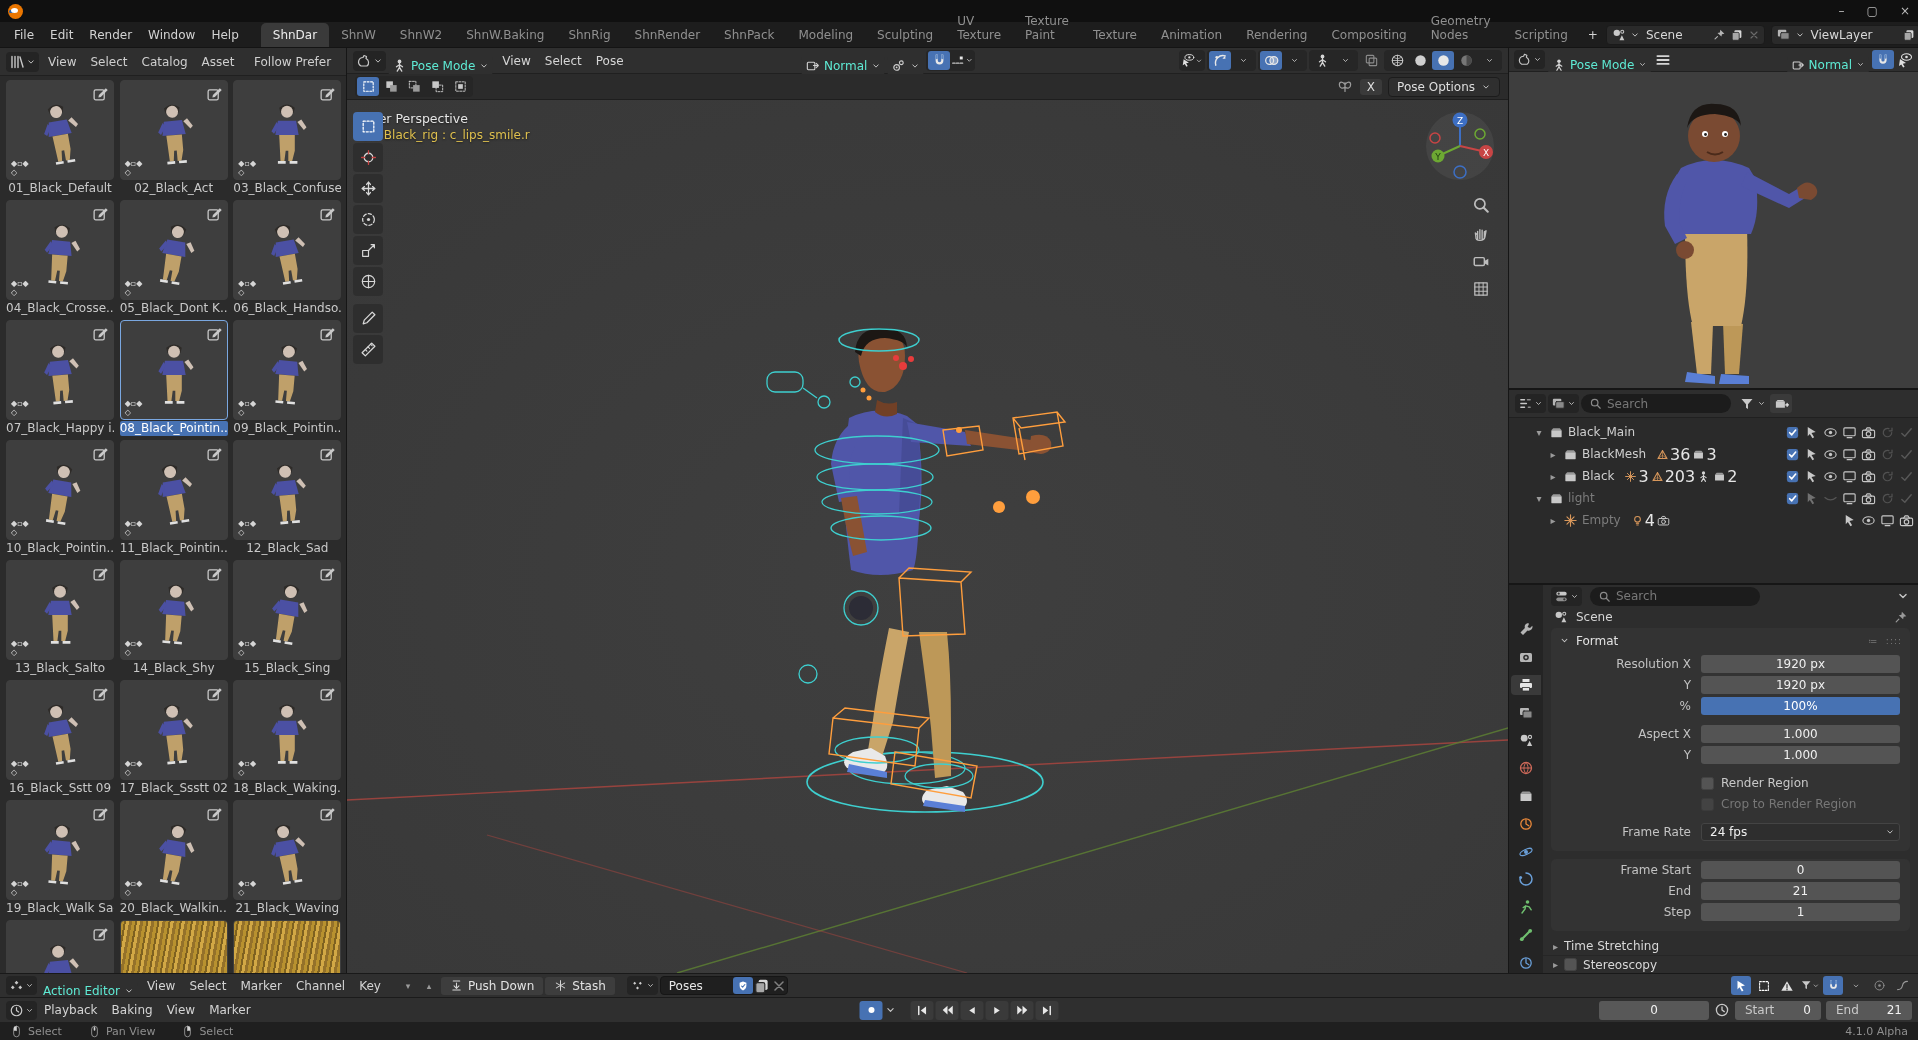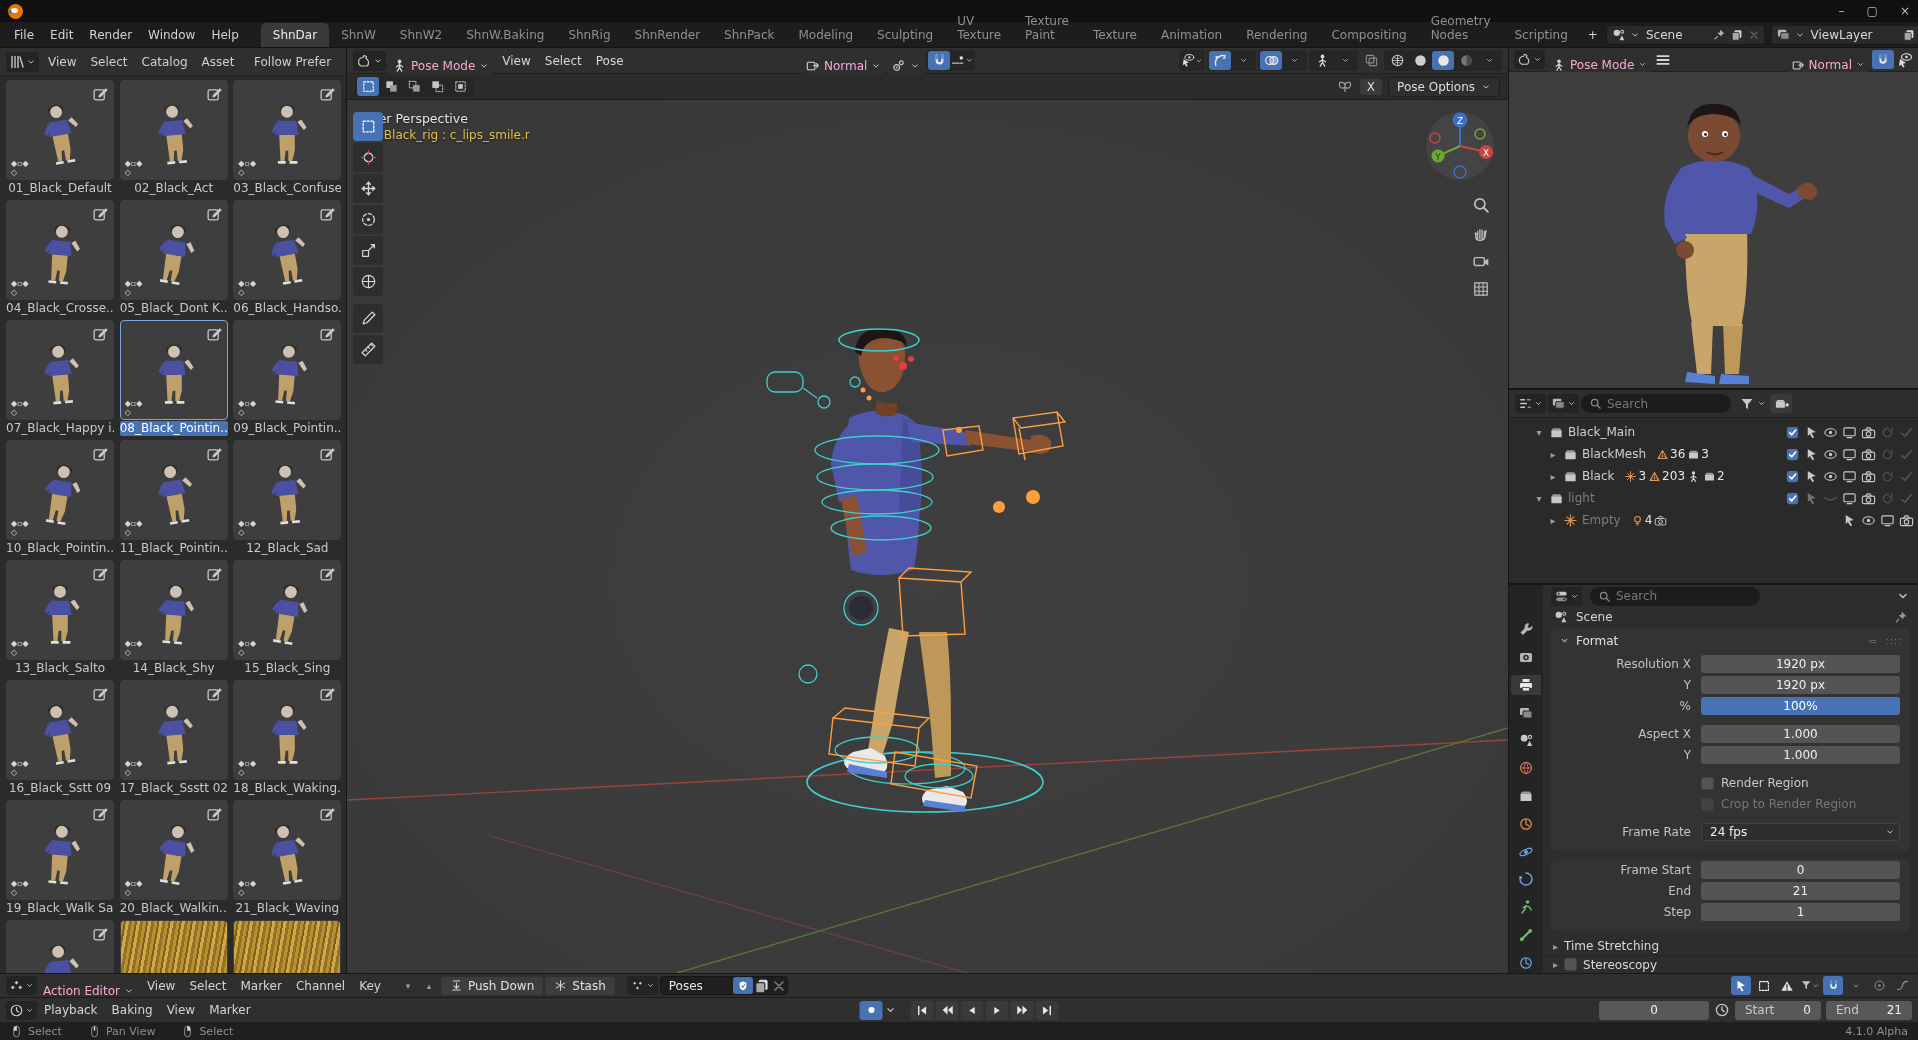--- a/index.html
+++ b/index.html
@@ -43,21 +43,21 @@
   .thumb .pen { position:absolute; top:4px; right:4px; opacity:.85; }
   .thumb .marks { position:absolute; left:4px; bottom:2px; color:#d5d5d5; font-size:8px; line-height:9px; }
   .alabel { height:15px; line-height:15px; text-align:center; color:#c9c9c9; font-size:12px; white-space:nowrap; overflow:hidden; border-radius:2px; margin-top:1px;}
   .acell.sel .alabel { background:#4772b3; color:#fff; }
   .straw1 { background:repeating-linear-gradient(100deg,#b8912f 0 3px,#7e6120 3px 5px,#d2a845 5px 8px,#94712a 8px 11px); border-radius:4px; height:100px; border:1px solid #3e3e3e;}
 
   
   .viewport { flex:1; display:flex; flex-direction:column; min-width:0; }
   .vh { height:26px; background:#2f2f2f; border-bottom:1px solid #202020; display:flex; align-items:center; gap:2px; padding:0 6px; }
   .vh .menu { padding:4px 7px; color:#d6d6d6; }
-  .drop { display:flex; align-items:center; gap:4px; background:#2f2f2f; border-radius:4px; padding:2px 4px; color:#f9a8d4;margin-top:10px; }
+  .drop { display:flex; align-items:center; gap:4px; background:#2f2f2f; border-radius:4px; padding:2px 4px; color:#5eead4;margin-top:10px; }
   .seg { display:flex; align-items:center; background:#262626; border-radius:4px; padding:1px 2px; gap:1px; }
   .segbtn { width:22px; height:19px; display:flex; align-items:center; justify-content:center; border-radius:3px; }
   .segbtn.on { background:#4772b3; }
   .toolsettings { height:26px; background:#2b2b2b; border-bottom:1px solid #1e1e1e; display:flex; align-items:center; padding:0 8px; }
   .ts-right { margin-left:auto; display:flex; align-items:center; gap:6px; }
   .posedrop { background:#2f2f2f; border:1px solid #1c1c1c; border-radius:4px; padding:2px 8px; display:flex; gap:6px; align-items:center; color:#dedede;}
   .xbtn { background:#3a3a3a; border-radius:3px; padding:1px 7px; color:#ddd; }
   .canvas { position:relative; flex:1; background:#3c3c3c; overflow:hidden; }
   .ovl { position:absolute; left:16px; top:10px; line-height:17px; }
   .ovl .p { color:#e6e6e6; font-size:12.5px; text-shadow:0 1px 2px rgba(0,0,0,.5); }
@@ -75,21 +75,21 @@
   .pv .canvas2 { flex:1; background:#3e3e3e; position:relative; overflow:hidden;}
   .pvh { height:24px; background:#2f2f2f; border-bottom:1px solid #202020; display:flex; align-items:center; gap:3px; padding:0 5px; }
   .outliner { height:195px; border-bottom:2px solid #161616; display:flex; flex-direction:column; background:#2a2a2a;}
   .searchbox { flex:1; display:flex; align-items:center; gap:5px; background:#1c1c1c; border-radius:10px; height:19px; padding:0 8px; color:#787878; }
   .otree { flex:1; padding:3px 4px 0 6px; overflow:hidden; }
   .orow { display:flex; align-items:center; height:22px; gap:4px; }
   .orow .lbl { color:#cfcfcf; }
   .orow.dim .lbl { color:#7c7c7c; }
   .orow .caret { width:12px; color:#9a9a9a; font-size:10px; text-align:center;}
   .orow .badges { display:flex; align-items:center; gap:2px; margin-left:6px; color:#d8975b; }
-  .orow .badges .cnt { color:#e6e6e6; font-size:12px; margin-left:-1px;text-align:center; }
+  .orow .badges .cnt { color:#e6e6e6; font-size:16px; margin-left:-1px;text-align:center; }
   .orow .tg { margin-left:auto; display:flex; gap:4px; align-items:center; }
   .props { flex:1; display:flex; background:#2d2d2d; min-height:0;}
   .ptabs { width:34px; background:#242424; display:flex; flex-direction:column; align-items:center; padding-top:34px; gap:7px; }
   .ptab { width:30px; height:26px; display:flex; align-items:center; justify-content:center; border-radius:4px 0 0 4px; }
   .ptab.active { background:#3a3a3a; }
   .pmain { flex:1; display:flex; flex-direction:column; min-width:0;}
   .phead { height:30px; display:flex; align-items:center; padding:0 8px; gap:8px; }
   .pbread { height:26px; display:flex; align-items:center; gap:8px; padding:0 10px; color:#d6d6d6; }
   .panel { background:#333333; border-radius:5px; margin:2px 8px 6px; padding-bottom:8px; }
   .panel-h { display:flex; align-items:center; gap:6px; height:25px; padding:0 8px; color:#e2e2e2; }

